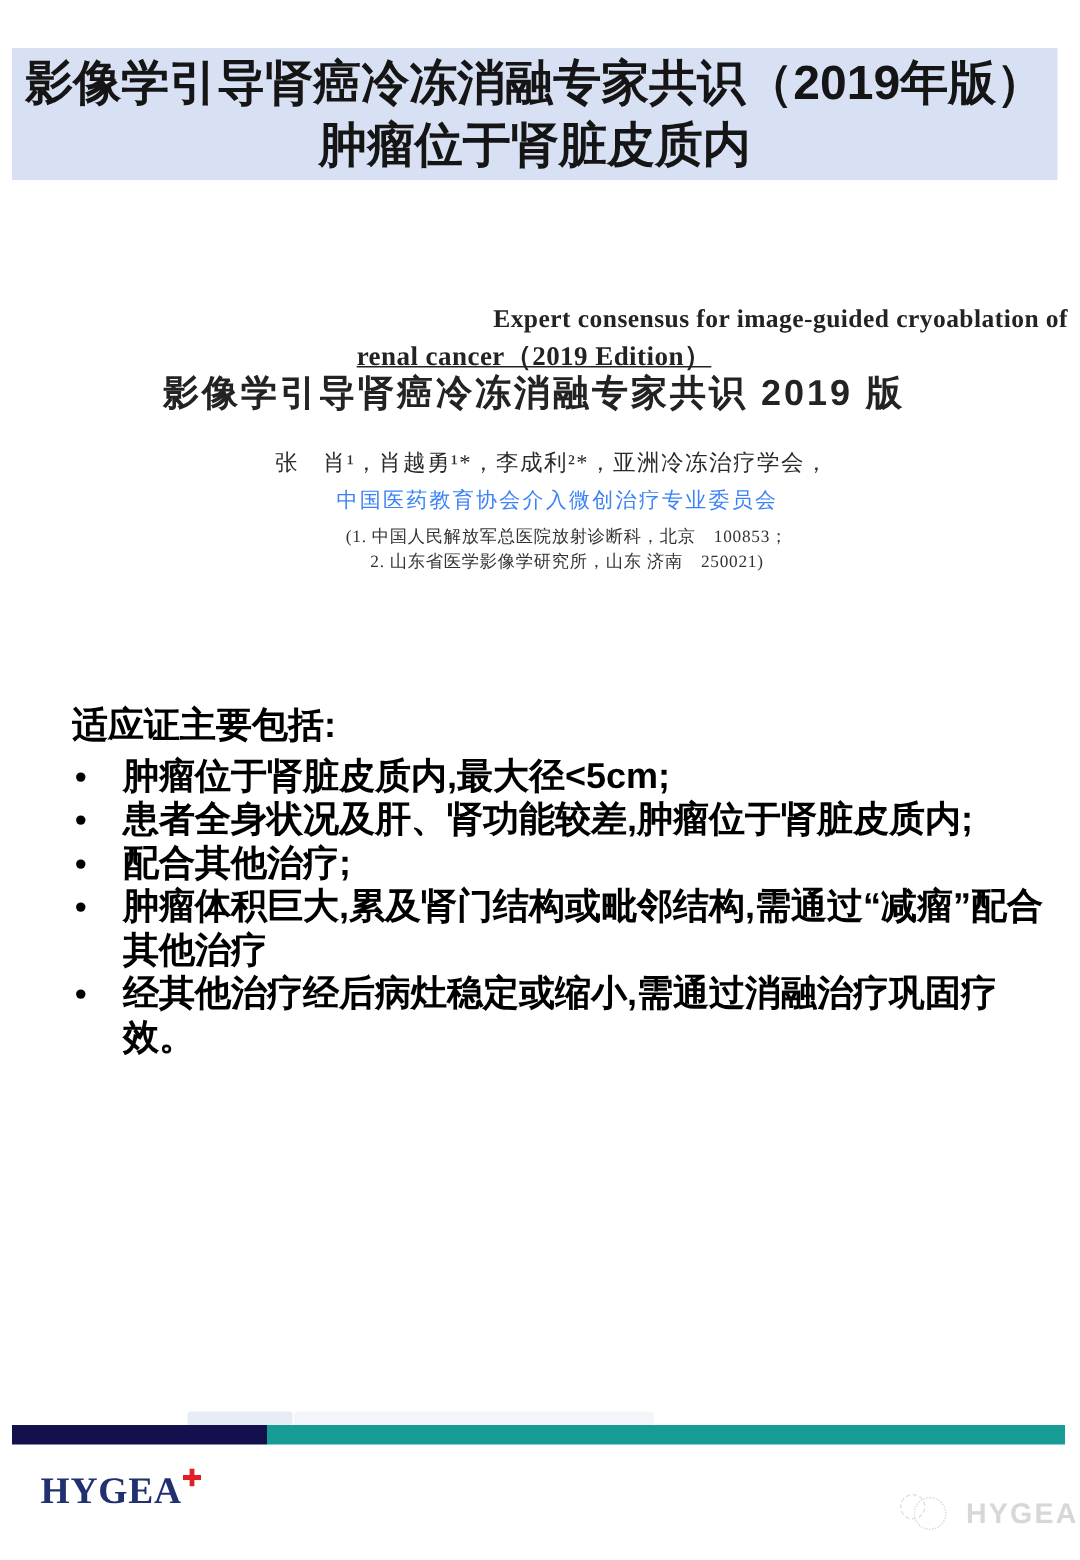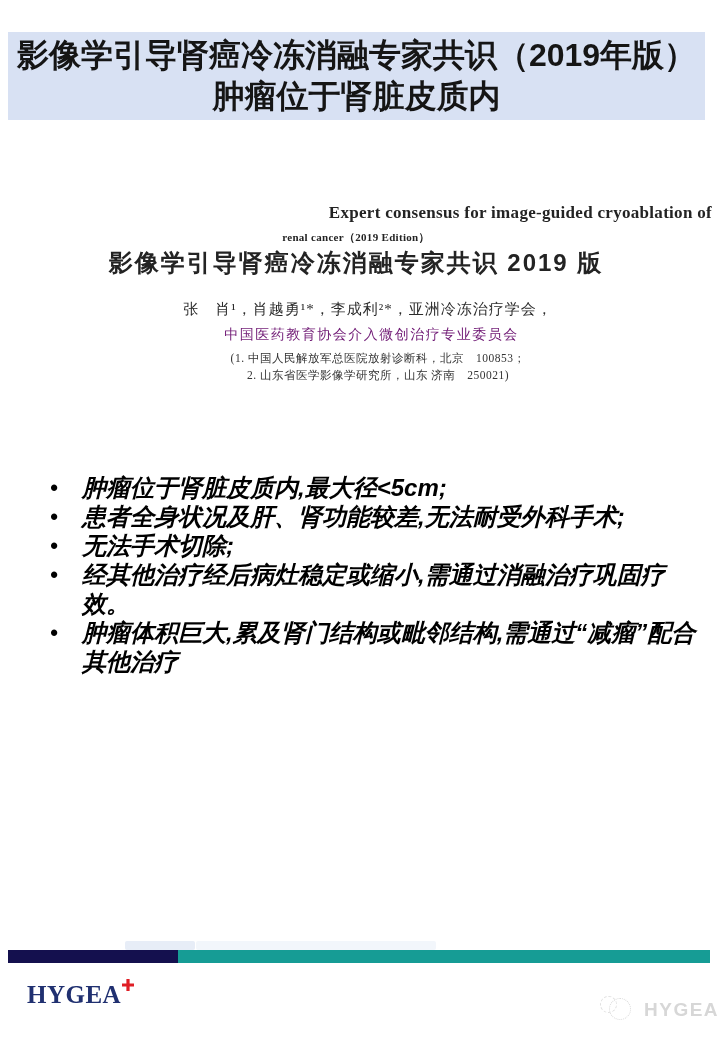--- a/index.html
+++ b/index.html
@@ -9,34 +9,34 @@
   
   .banner{position:absolute;left:8px;top:32px;width:697px;height:88px;
           background:var(--banner_bg,#d8e1f3);color:#151515;
           display:flex;flex-direction:column;justify-content:center;align-items:center;
           font-weight:600;font-size:32px;line-height:41px;text-align:center;}
 
   
   .paper{position:absolute;left:0;top:200px;width:712px;text-align:center;color:#232323;
          font-family:"Liberation Serif",serif;}
   .paper .en1{font-weight:700;font-size:17px;line-height:25px;letter-spacing:.3px;text-align:right;}
-  .paper .en2{font-weight:700;font-size:11px;line-height:24px;letter-spacing:.3px;}
+  .paper .en2{font-weight:700;font-size:18px;line-height:24px;letter-spacing:.3px;text-decoration:underline;}
   .paper .zh{font-family:"Liberation Sans",sans-serif;font-weight:700;font-size:24px;
              line-height:27px;letter-spacing:2px;}
   .paper .authors{margin-top:20px;font-size:15px;line-height:26px;letter-spacing:1px;color:#2b2b2b;padding-left:24px;}
-  .paper .committee{font-size:14px;line-height:26px;letter-spacing:1.5px;color:#701a75;margin-left:31px;}
+  .paper .committee{font-size:14px;line-height:26px;letter-spacing:1.5px;color:#3b82f6;margin-left:31px;}
   .paper .aff{font-size:11.5px;line-height:17px;letter-spacing:.5px;color:#333;padding-left:44px;}
   .paper .aff.first{margin-top:2px;}
 
   
   .content{position:absolute;left:48px;top:469px;width:664px;color:#000;
            font-weight:700;font-size:24px;}
   .content .heading{line-height:30px;}
   .bullets{list-style:none;margin:4px 0 0 0;padding:0;}
-  .bullet-item{position:relative;padding-left:34px;line-height:29px;font-style:italic;}
+  .bullet-item{position:relative;padding-left:34px;line-height:29px;}
   .bullet-item::before{content:'•';position:absolute;left:2px;top:0;font-size:22px;}
 
   
   .smudge-a{position:absolute;left:125px;top:941px;width:70px;height:9px;
             background:#e7edf7;border-radius:2px;}
   .smudge-b{position:absolute;left:196px;top:941px;width:240px;height:9px;
             background:#f2f6fb;border-radius:2px;}
   .bar-navy{position:absolute;left:8px;top:950px;width:170px;height:13px;
             background:var(--footer_navy,#14104e);}
   .bar-teal{position:absolute;left:178px;top:950px;width:532px;height:13px;
@@ -70,33 +70,34 @@
     <div class="en1">Expert consensus for image-guided cryoablation of</div>
     <div class="en2">renal cancer（2019 Edition）</div>
     <div class="zh">影像学引导肾癌冷冻消融专家共识 2019 版</div>
     <div class="authors">张　肖¹，肖越勇¹*，李成利²*，亚洲冷冻治疗学会，</div>
     <div class="committee">中国医药教育协会介入微创治疗专业委员会</div>
     <div class="aff first">(1. 中国人民解放军总医院放射诊断科，北京　100853；</div>
     <div class="aff">2. 山东省医学影像学研究所，山东 济南　250021)</div>
   </section>
 
   <section class="content">
+    <div class="heading">适应证主要包括:</div>
     <ul class="bullets">
 
         <li class="bullet-item">肿瘤位于肾脏皮质内,最大径&lt;5cm;</li>
 
-        <li class="bullet-item">患者全身状况及肝、肾功能较差,无法耐受外科手术;</li>
+        <li class="bullet-item">患者全身状况及肝、肾功能较差,肿瘤位于肾脏皮质内;</li>
 
 
 
-        <li class="bullet-item">无法手术切除;</li>
+        <li class="bullet-item">配合其他治疗;</li>
+
+        <li class="bullet-item">肿瘤体积巨大,累及肾门结构或毗邻结构,需通过“减瘤”配合其他治疗</li>
 
         <li class="bullet-item">经其他治疗经后病灶稳定或缩小,需通过消融治疗巩固疗效。</li>
-
-        <li class="bullet-item">肿瘤体积巨大,累及肾门结构或毗邻结构,需通过“减瘤”配合其他治疗</li>
       </ul>
   </section>
 
   <div class="smudge-a"></div>
   <div class="smudge-b"></div>
   <div class="bar-navy"></div>
   <div class="bar-teal"></div>
 
   <div class="logo">
     <span class="logo-text">HYGEA</span>

